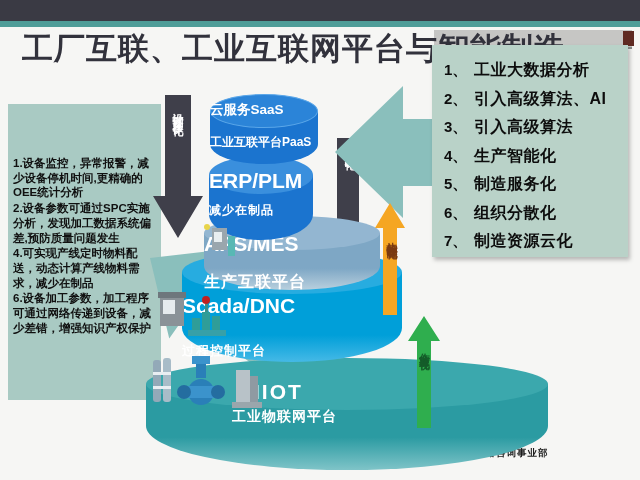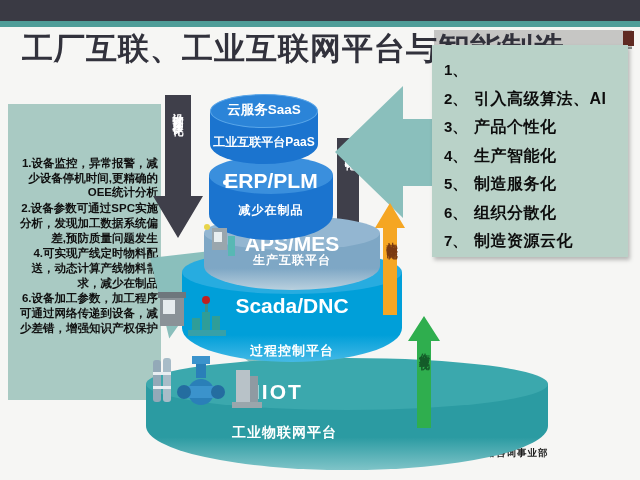--- a/index.html
+++ b/index.html
@@ -9,41 +9,41 @@
   
   .band-dark{position:absolute;left:0;top:0;width:640px;height:21px;background:#3a3a44;z-index:3;}
   .band-teal{position:absolute;left:0;top:21px;width:640px;height:6px;background:#4f9d98;z-index:3;}
 
   
   .gray-bar{position:absolute;left:434px;top:30px;width:198px;height:17px;background:#c6c6c4;border-bottom:2px solid #8e8e8c;z-index:4;}
   .accent-maroon{position:absolute;left:623px;top:31px;width:11px;height:15px;background:#5f2a22;z-index:6;}
   .title{position:absolute;left:22px;top:28px;font-size:31px;font-weight:800;color:#32323c;letter-spacing:1px;white-space:nowrap;z-index:5;}
 
   
-  .left-panel{position:absolute;left:8px;top:104px;width:153px;height:296px;background:#a9cac3;z-index:10;padding:0;box-sizing:border-box;text-align:right;}
+  .left-panel{position:absolute;left:8px;top:104px;width:153px;height:296px;background:#a9cac3;z-index:10;padding:0;box-sizing:border-box;}
   .left-panel-inner{position:absolute;left:5px;top:52px;right:3px;color:#101010;font-size:11.5px;font-weight:bold;line-height:1.28;}
   .left-panel-inner p{margin:0 0 1px 0;}
 
   
   .benefits{position:absolute;left:432px;top:45px;width:196px;height:212px;background:#b9d2c8;z-index:50;box-shadow:2px 3px 4px rgba(0,0,0,0.25);box-sizing:border-box;padding:11px 0 0 12px;}
   .benefit-row{display:flex;align-items:baseline;line-height:28.5px;font-weight:bold;color:#0d0d0d;}
   .benefit-num{font-size:15px;width:30px;flex:0 0 30px;}
   .benefit-text{font-size:16px;letter-spacing:0.5px;}
 
   
   .vtext{writing-mode:vertical-rl;text-orientation:upright;font-weight:bold;position:absolute;}
 
   
   .svglayer{position:absolute;left:0;top:0;pointer-events:none;}
 
   
   .cyl{position:absolute;}
   .cyl .body{position:absolute;left:0;right:0;}
   .cyl .top{position:absolute;left:0;right:0;border-radius:50%;}
-  .cyl-label{position:absolute;left:0;right:0;text-align:center;color:#ffffff;font-weight:bold;white-space:nowrap;}
+  .cyl-label{position:absolute;left:0;right:0;text-align:left;color:#ffffff;font-weight:bold;white-space:nowrap;}
 
   .footer{position:absolute;left:433px;top:447px;font-size:9.5px;font-weight:bold;color:#1a1a1a;letter-spacing:1px;z-index:6;}
 </style>
 </head>
 <body>
 
 <div id="slide">
 
   <div class="band-dark"></div>
   <div class="band-teal"></div>
@@ -73,38 +73,38 @@
     <polygon points="335,152 403,86 403,119 530,119 530,186 403,186 403,218" fill="#8abfbc"></polygon>
     <g transform="rotate(35 150 258)">
       <polygon points="150,258 212,203 212,230 330,230 330,286 212,286 212,313" fill="#8abfbc"></polygon>
     </g>
   </svg>
 
   <div class="cyl" style="left:146px;top:358px;width:402px;height:112px;z-index:30">
     <div class="body" style="top:26px;bottom:0;background:linear-gradient(#2b9ba2 62%,#7fc4c8);border-radius:0 0 50% 50%/0 0 44px 44px"></div>
     <div class="top" style="top:0;height:52px;background:#3ba8ad"></div>
     <div class="cyl-label" style="left:108px;right:auto;top:22px;font-size:21px;letter-spacing:2px">IIOT</div>
-    <div class="cyl-label" style="left:86px;right:auto;top:66px;font-size:14px;letter-spacing:1px">工业物联网平台</div>
+    <div class="cyl-label" style="left:86px;right:auto;top:50px;font-size:14px;letter-spacing:1px">工业物联网平台</div>
   </div>
 
   <div class="cyl" style="left:182px;top:250px;width:220px;height:112px;z-index:31">
     <div class="body" style="top:22px;bottom:0;background:linear-gradient(#009fd9 70%,#45b9e6);border-radius:0 0 50% 50%/0 0 34px 34px"></div>
     <div class="top" style="top:0;height:44px;background:#27ace0"></div>
     <div class="cyl-label" style="top:44px;font-size:21px">Scada/DNC</div>
     <div class="cyl-label" style="top:92px;font-size:13px;letter-spacing:1px">过程控制平台</div>
   </div>
 
   <div class="cyl" style="left:204px;top:216px;width:176px;height:74px;z-index:32">
     <div class="body" style="top:17px;bottom:0;background:linear-gradient(#7ea7c5 62%,#b9d0de);border-radius:0 0 50% 50%/0 0 24px 24px"></div>
     <div class="top" style="top:0;height:34px;background:#93b6d1"></div>
     <div class="cyl-label" style="top:16px;font-size:21px">APS/MES</div>
-    <div class="cyl-label" style="top:36px;font-size:12px;letter-spacing:1px">生产互联平台</div>
-  </div>
-
-  <div class="cyl" style="left:209px;top:156px;width:124px;height:84px;z-index:33">
+    <div class="cyl-label" style="top:56px;font-size:16px;letter-spacing:1px">生产互联平台</div>
+  </div>
+
+  <div class="cyl" style="left:209px;top:156px;width:104px;height:84px;z-index:33">
     <div class="body" style="top:19px;bottom:0;background:#1b74cf;border-radius:0 0 50% 50%/0 0 26px 26px"></div>
     <div class="top" style="top:0;height:38px;background:#3a8fdd"></div>
     <div style="position:absolute;left:14px;top:24px;width:5px;height:5px;border-radius:50%;background:#ffffff"></div>
     <div class="cyl-label" style="top:13px;font-size:21px">ERP/PLM</div>
     <div class="cyl-label" style="top:46px;font-size:12px;letter-spacing:1px">减少在制品</div>
   </div>
 
   <div class="cyl" style="left:210px;top:94px;width:108px;height:70px;z-index:34">
     <div class="body" style="top:17px;bottom:0;background:#1b74cf;border-radius:0 0 50% 50%/0 0 20px 20px"></div>
     <div class="top" style="top:0;height:34px;background:#2b84d8;border:1px solid #5aa6e8;box-sizing:border-box"></div>
@@ -162,28 +162,29 @@
   <svg class="svglayer" width="640" height="480" style="z-index:45">
     <polygon points="390,203 405,228 397,228 397,315 383,315 383,228 375,228" fill="#f5a623"></polygon>
     <polygon points="424,316 440,341 431,341 431,428 417,428 417,341 408,341" fill="#2fae4e"></polygon>
   </svg>
   <div class="vtext" style="left:384px;top:233px;font-size:11px;color:#7a3a12;letter-spacing:1px;z-index:46">执行控制智能化</div>
   <div class="vtext" style="left:418px;top:345px;font-size:10.5px;color:#155c2a;letter-spacing:1px;z-index:46">作业监控可视化</div>
 
   <div class="benefits">
     <div class="benefit-row">
       <span class="benefit-num">1、</span>
+      <span class="benefit-text">工业大数据分析</span>
     </div>
     <div class="benefit-row">
       <span class="benefit-num">2、</span>
       <span class="benefit-text">引入高级算法、AI</span>
     </div>
     <div class="benefit-row">
       <span class="benefit-num">3、</span>
-      <span class="benefit-text">产品个性化</span>
+      <span class="benefit-text">引入高级算法</span>
     </div>
     <div class="benefit-row">
       <span class="benefit-num">4、</span>
       <span class="benefit-text">生产智能化</span>
     </div>
     <div class="benefit-row">
       <span class="benefit-num">5、</span>
       <span class="benefit-text">制造服务化</span>
     </div>
     <div class="benefit-row">

